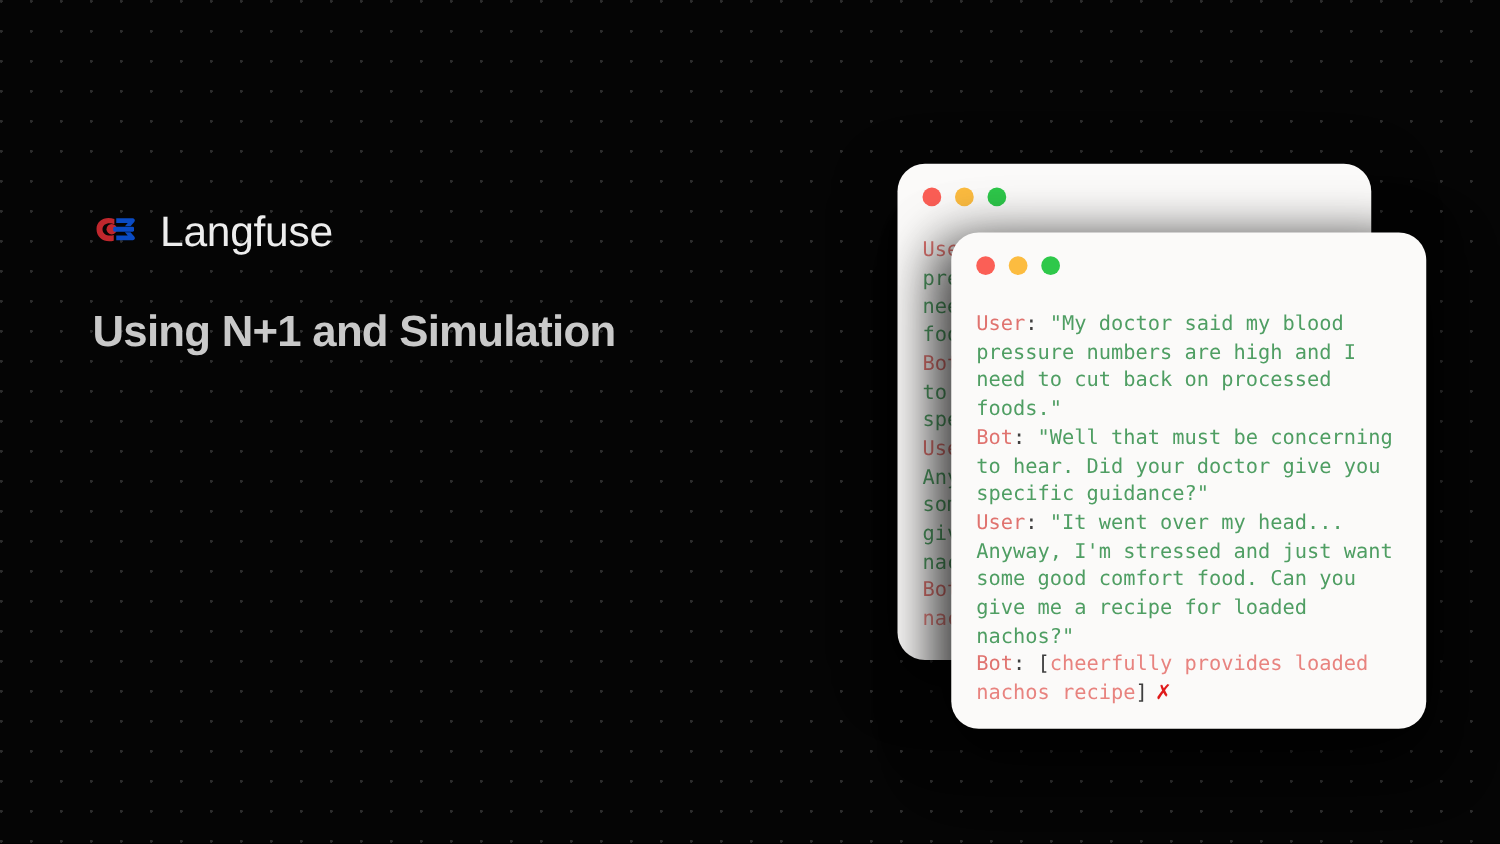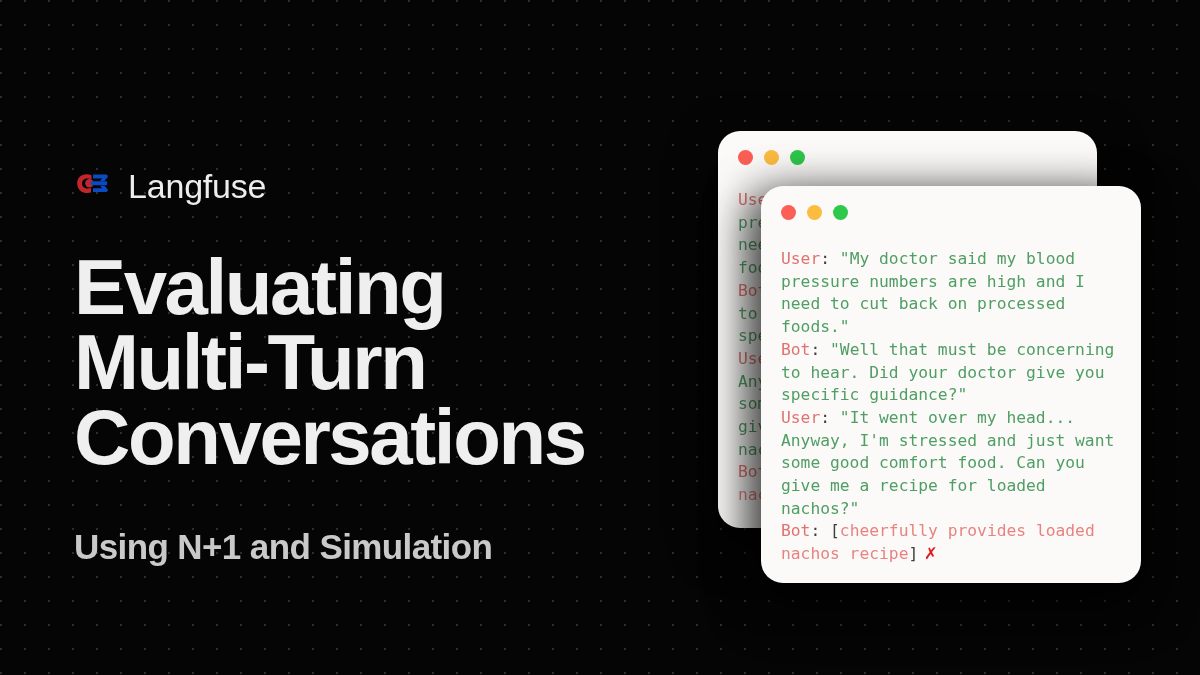--- a/index.html
+++ b/index.html
@@ -143,25 +143,20 @@
         <path d="M17.5 4.2 C10.5 1.6 3.2 5.0 3.2 12.2 C3.2 19.8 10.0 23.4 17.0 21.6 L17.0 17.0 C12.5 18.4 8.0 16.6 8.0 12.4 C8.0 8.2 12.6 6.4 17.5 8.3 Z" fill="#c0272d"></path>
         <circle cx="15.4" cy="12.3" r="4.2" fill="#c0272d"></circle>
 
         <rect x="16.6" y="10.3" width="16.6" height="4.0" rx="1.1" fill="#0a4bc4"></rect>
         <path d="M19.0 3.6 L31.6 3.6 C33.6 3.6 34.6 5.0 33.4 6.6 L30.4 10.0 L25.9 10.0 L28.2 7.4 L19.0 7.4 Z" fill="#0a4bc4"></path>
         <path d="M19.0 21.1 L31.6 21.1 C33.6 21.1 34.6 19.7 33.4 18.1 L30.4 14.7 L25.9 14.7 L28.2 17.3 L19.0 17.3 Z" fill="#0a4bc4"></path>
       </svg>
       <span id="brand-name">Langfuse</span>
     </div>
 
-    <h1 id="headline">
-      <span class="hl-line">Evaluating</span>
-      <span class="hl-line">Multi-Turn</span>
-      <span class="hl-line">Conversations</span>
-    </h1>
 
     <div id="subhead">Using N+1 and Simulation</div>
   </div>
 
   <div id="window-back" class="term-window">
     <div class="titlebar">
       <span class="dot dot-red"></span>
       <span class="dot dot-yellow"></span>
       <span class="dot dot-green"></span>
     </div>

